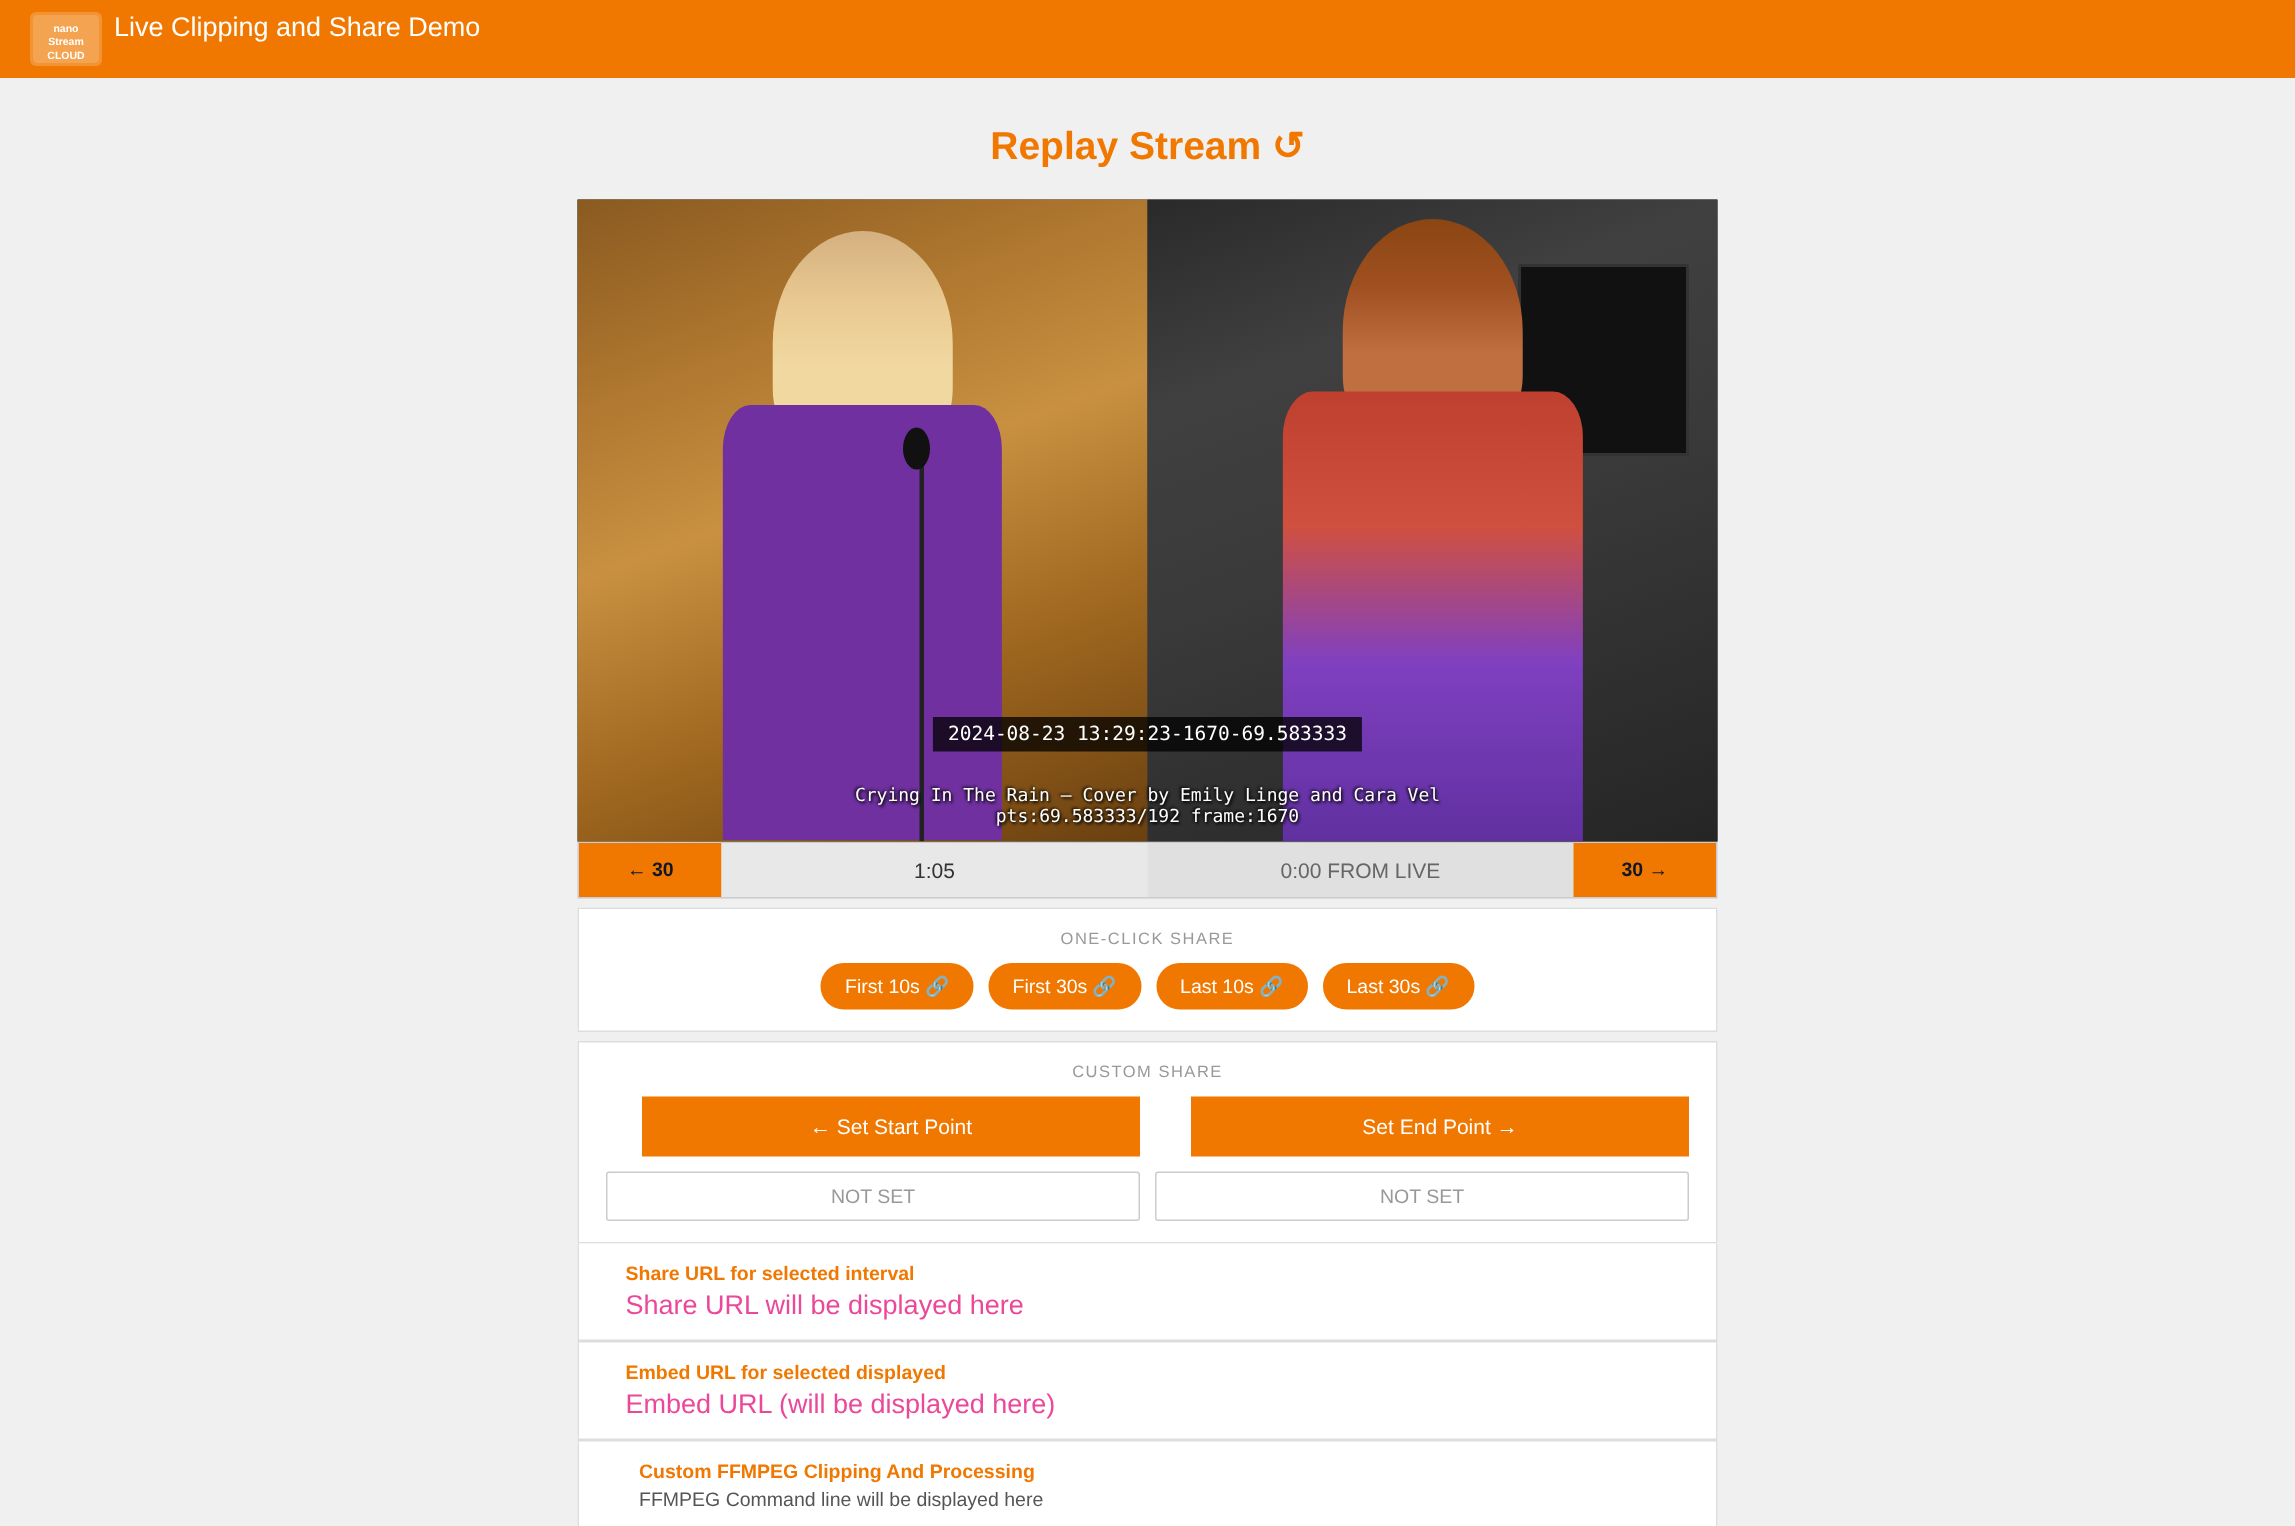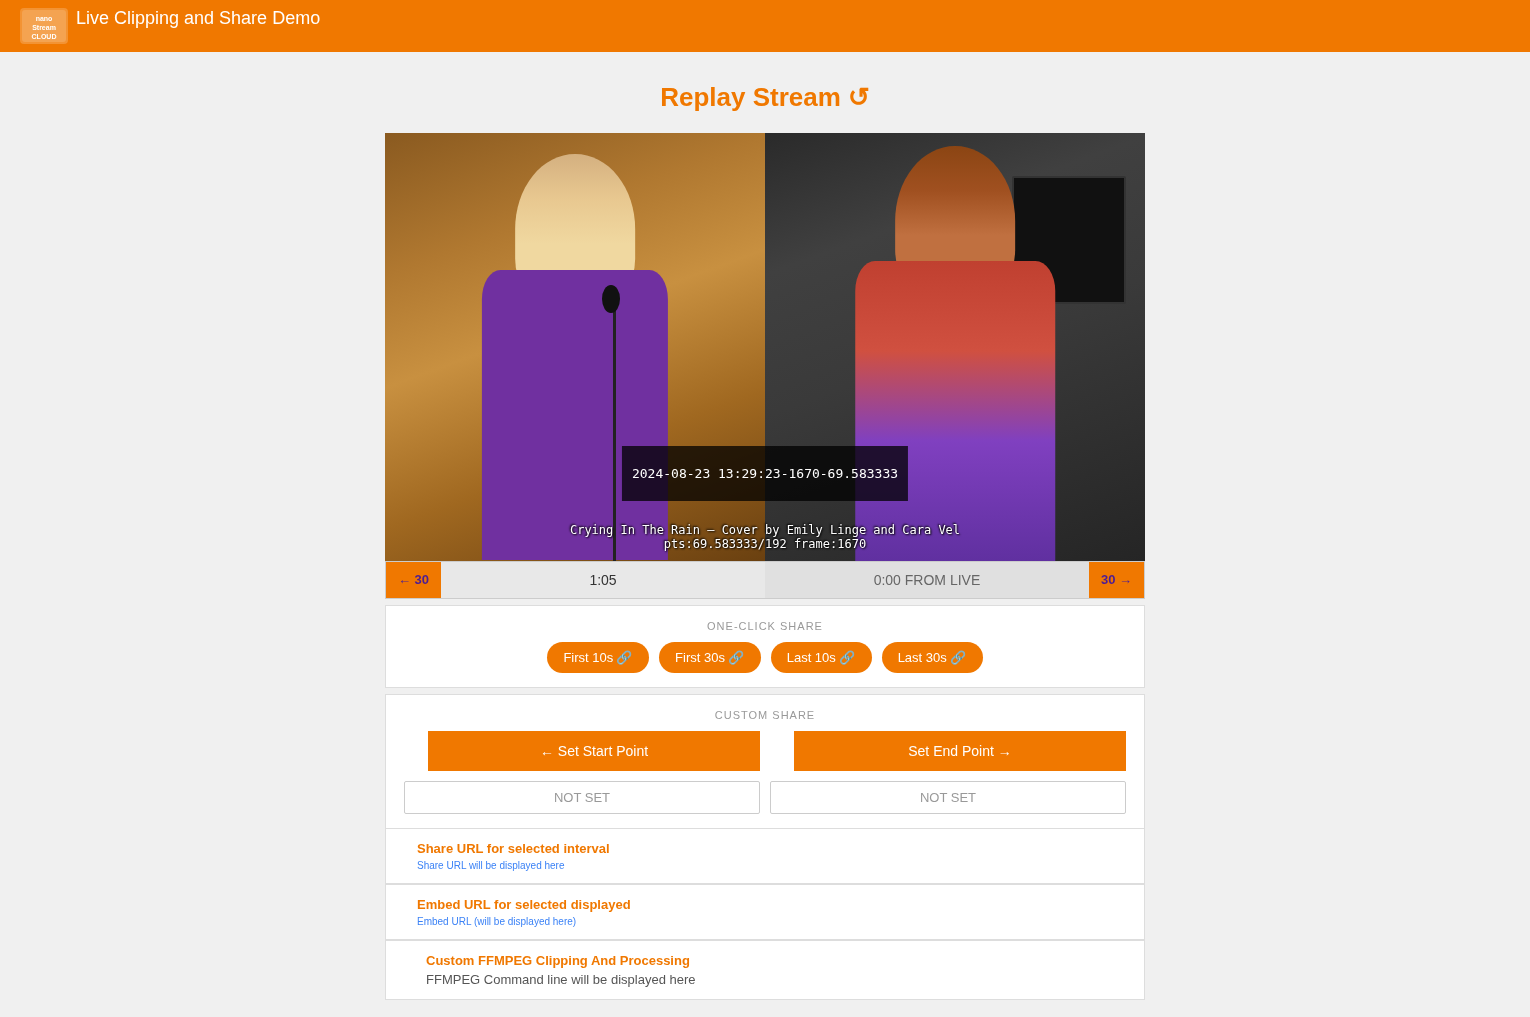--- a/index.html
+++ b/index.html
@@ -120,21 +120,21 @@
     
     .video-timestamp {
       position: absolute;
       bottom: 60px;
       left: 50%;
       transform: translateX(-50%);
       background: rgba(0,0,0,0.75);
       color: white;
       font-family: monospace;
       font-size: 13px;
-      padding: 20px 10px;
+      padding: 4px 10px;
       white-space: nowrap;
     }
 
     .video-subtitle {
       position: absolute;
       bottom: 10px;
       left: 50%;
       transform: translateX(-50%);
       color: white;
       font-family: monospace;
@@ -148,23 +148,23 @@
     .controls-row {
       display: flex;
       align-items: stretch;
       width: 100%;
       background: #e8e8e8;
       border: 1px solid #ccc;
     }
 
     .btn-skip {
       background: #f07800;
-      color: #4c1d95;
+      color: #0f172a;
       border: none;
-      padding: 10px 12px;
+      padding: 10px 32px;
       font-size: 13px;
       cursor: pointer;
       font-weight: bold;
       white-space: nowrap;
     }
 
     .time-display {
       flex: 1;
       text-align: center;
       padding: 10px;
@@ -275,22 +275,22 @@
     }
 
     .url-section-title {
       color: #f07800;
       font-size: 13px;
       font-weight: bold;
       margin-bottom: 4px;
     }
 
     .url-section-value {
-      color: #3b82f6;
-      font-size: 10px;
+      color: #ec4899;
+      font-size: 18px;
     }
 
     .ffmpeg-section {
       background: white;
       border: 1px solid #ddd;
       border-top: none;
       padding: 12px 20px;
     }
 
     .ffmpeg-title {

